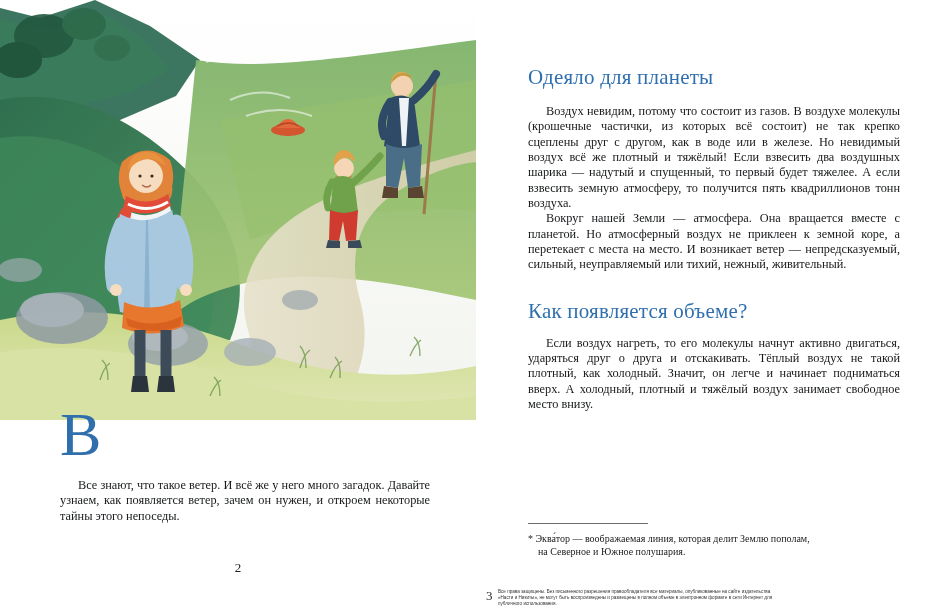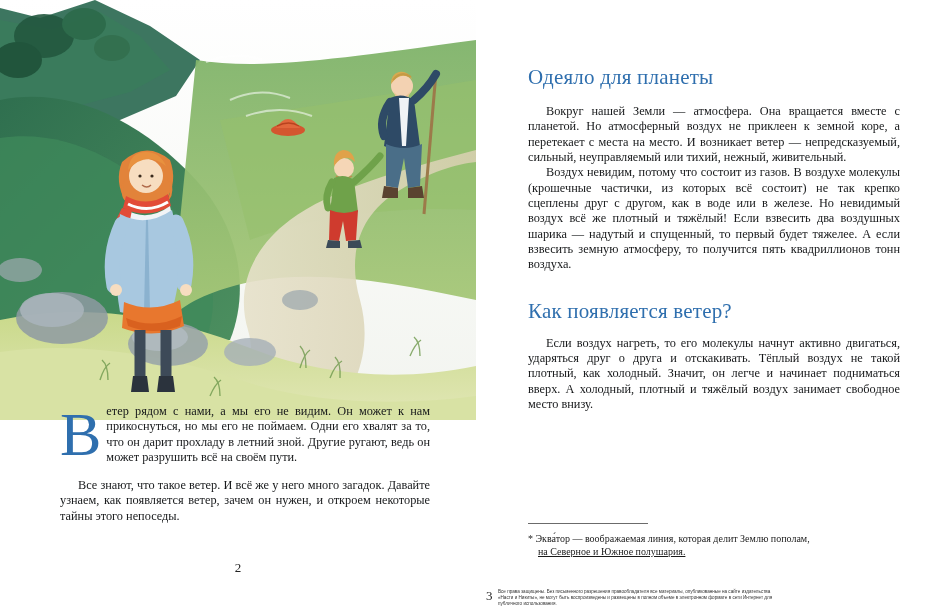--- a/index.html
+++ b/index.html
@@ -122,21 +122,21 @@
   }
   .footnote {
     position: absolute;
     left: 52px;
     top: 505px;
     width: 360px;
     font-size: 10px;
     line-height: 13px;
     color: #1a1a1a;
   }
-  .footnote .line2 { padding-left: 10px; display: block; text-decoration: underline; }
+  .footnote .line2 { padding-left: 10px; display: block; }
   .page-number-right {
     position: absolute;
     left: 10px;
     top: 561px;
     font-size: 13px;
     color: #222;
   }
   .copyright {
     position: absolute;
     left: 22px;
@@ -317,36 +317,35 @@
           <path d="M230 100 q30 -14 60 -2"></path>
           <path d="M246 116 q34 -12 66 0"></path>
           <path d="M206 62 q30 -12 56 -2"></path>
         </g>
       </svg>
     </div>
 
     <div class="left-text">
       <div class="dropcap-block">
         <span class="dropcap">В</span>
-        <p>етер рядом с нами, а мы его не видим. Он может к нам прикоснуться, но мы его не поймаем. Одни его хвалят за то, что он дарит прохладу в летний зной. Другие ругают, ведь он может разрушить всё на своём пути.</p>
       </div>
       <p class="indent">Все знают, что такое ветер. И всё же у него много загадок. Давайте узнаем, как появляется ветер, зачем он нужен, и откроем некоторые тайны этого непоседы.</p>
     </div>
 
     <div class="page-number-left">2</div>
   </div>
 
   <div class="page-right">
     <div class="right-inner">
       <h1 class="heading">Одеяло для планеты</h1>
       <div class="body-text">
+        <p>Воздух невидим, потому что состоит из газов. В воздухе молекулы (крошечные частички, из которых всё состоит) не так крепко сцеплены друг с другом, как в воде или в железе. Но невидимый воздух всё же плотный и тяжёлый! Если взвесить два воздушных шарика — надутый и спущенный, то первый будет тяжелее. А если взвесить земную атмосферу, то получится пять квадриллионов тонн воздуха.</p>
         <p>Вокруг нашей Земли — атмосфера. Она вращается вместе с планетой. Но атмосферный воздух не приклеен к земной коре, а перетекает с места на место. И возникает ветер — непредсказуемый, сильный, неуправляемый или тихий, нежный, живительный.</p>
-        <p>Воздух невидим, потому что состоит из газов. В воздухе молекулы (крошечные частички, из которых всё состоит) не так крепко сцеплены друг с другом, как в воде или в железе. Но невидимый воздух всё же плотный и тяжёлый! Если взвесить два воздушных шарика — надутый и спущенный, то первый будет тяжелее. А если взвесить земную атмосферу, то получится пять квадриллионов тонн воздуха.</p>
       </div>
-      <h2 class="heading">Как появляется ветер?</h2>
+      <h2 class="heading">Как появляется объеме?</h2>
       <div class="body-text">
         <p>Если воздух нагреть, то его молекулы начнут активно двигаться, ударяться друг о друга и отскакивать. Тёплый воздух не такой плотный, как холодный. Значит, он легче и начинает подниматься вверх. А холодный, плотный и тяжёлый воздух занимает свободное место внизу.</p>
       </div>
     </div>
 
     <div class="footnote-rule"></div>
     <div class="footnote">
       <span>* Эква́тор — воображаемая линия, которая делит Землю пополам,</span>
       <span class="line2">на Северное и Южное полушария.</span>
     </div>

